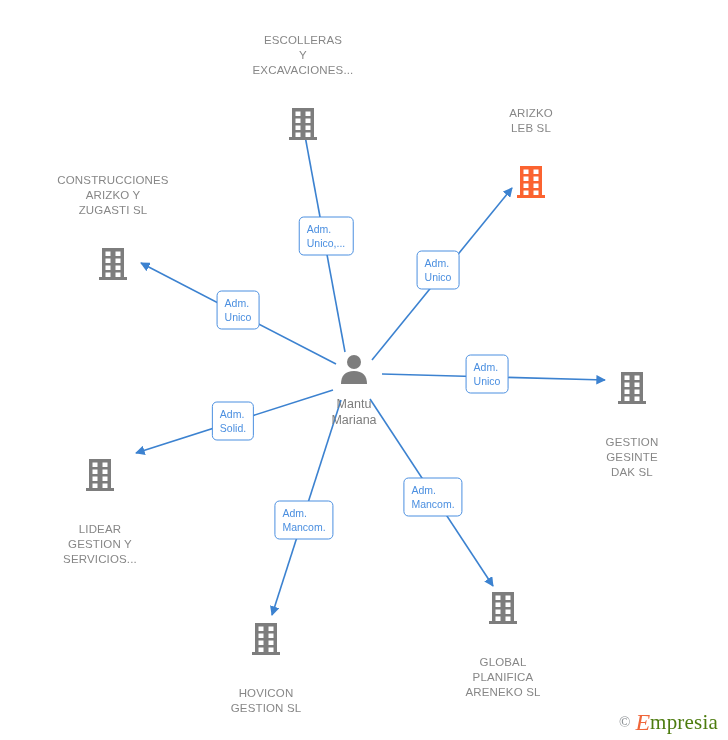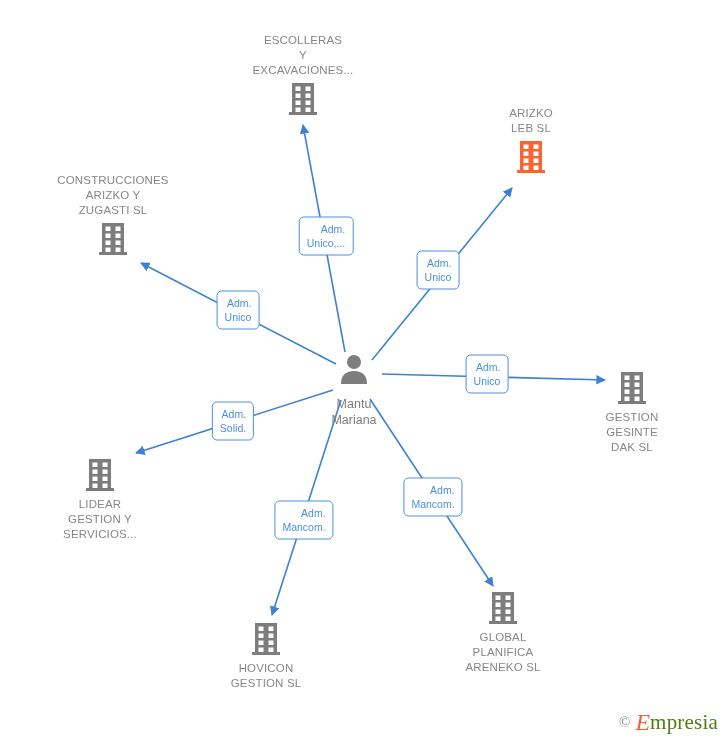--- a/index.html
+++ b/index.html
@@ -25,20 +25,21 @@
   
   .node{
     position:absolute;
     width:150px;
     margin-left:-75px;
     text-align:center;
     display:flex;
     flex-direction:column;
     align-items:center;
     line-height:15px;
+    gap:25px;
   }
   .node .caption{
     font-size:11.5px;
     color:#878787;
     letter-spacing:.15px;
     white-space:pre-line;
   }
   .node.label-above .caption{margin-bottom:4px;}
   .node.label-below .caption{margin-top:5px;}
 
@@ -65,21 +66,21 @@
   .elabel{
     position:absolute;
     transform:translate(-50%,-50%);
     border:1.4px solid #4b8fe0;
     border-radius:5px;
     background:#ffffff;
     color:#4b8fe0;
     font-size:10.5px;
     line-height:14px;
     padding:4px 7px 5px 7px;
-    text-align:right;
+    text-align:left;
     white-space:pre-line;
     box-sizing:border-box;
   }
 
   
   #watermark{
     position:absolute;
     right:10px;bottom:8px;
     display:flex;align-items:center;
     font-size:19px;

